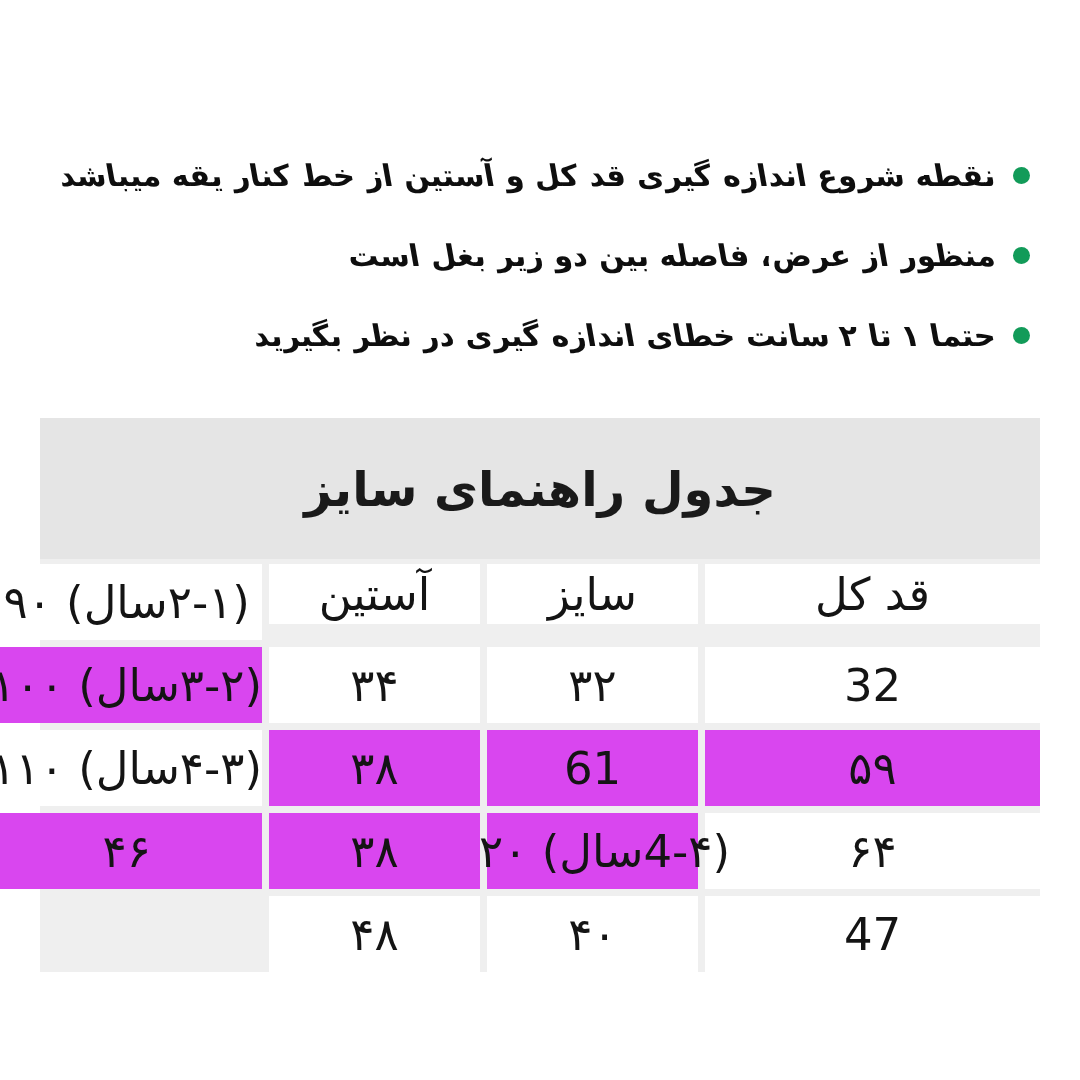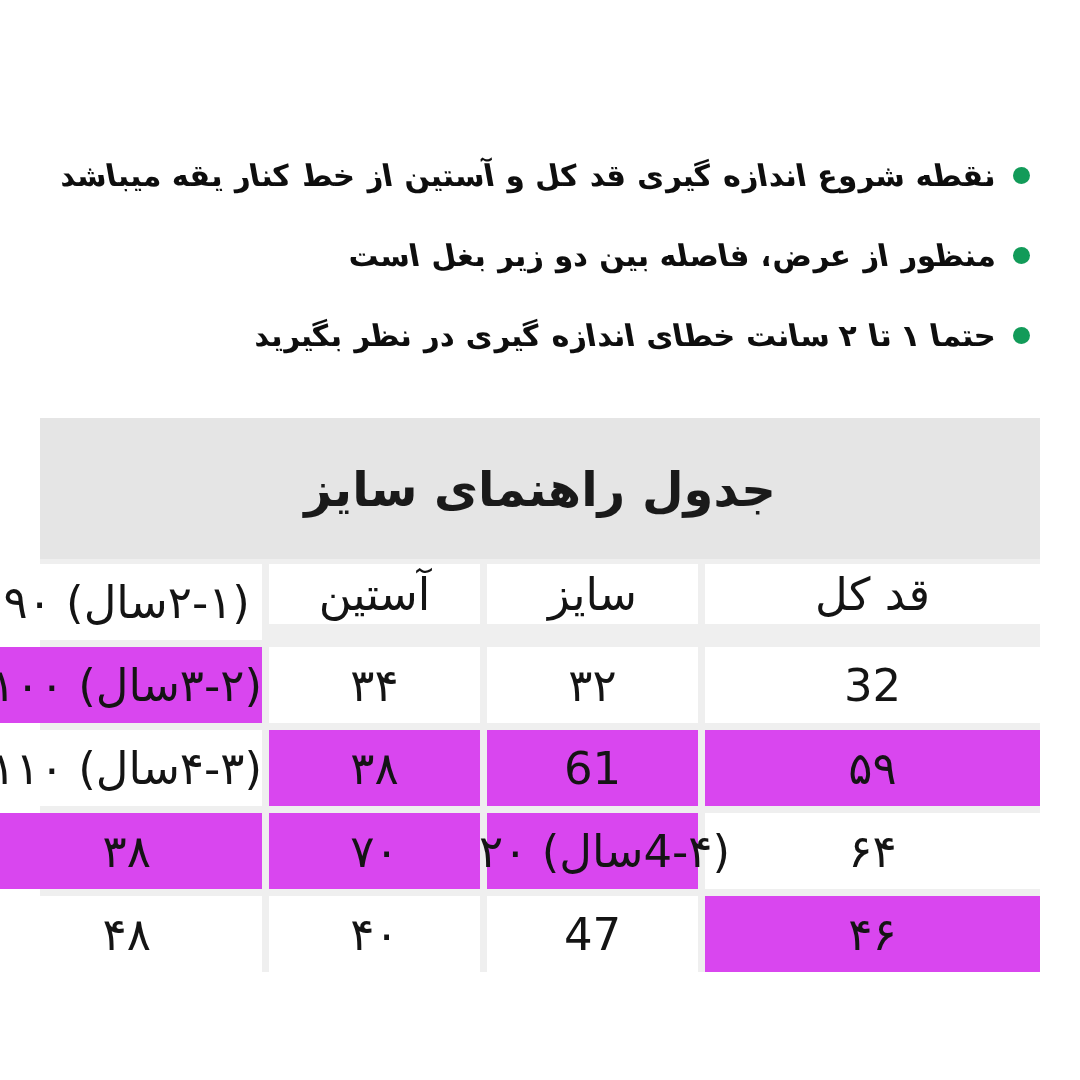--- a/index.html
+++ b/index.html
@@ -119,21 +119,20 @@
 
       <div class="cell alt">(۳-۲سال) ۱۰۰</div>
       <div class="cell alt">۵۹</div>
       <div class="cell alt">61</div>
       <div class="cell alt">۳۸</div>
 
       <div class="cell">(۴-۳سال) ۱۱۰</div>
       <div class="cell">۶۴</div>
 
       <div class="cell alt">(4-۴سال) ۱۲۰</div>
-      <div class="cell alt">۷۰</div>
       <div class="cell alt">۳۸</div>
       <div class="cell alt">۴۶</div>
 
       <div class="cell">47</div>
       <div class="cell">۴۰</div>
       <div class="cell">۴۸</div>
     </div>
   </section>
 
 </div>

